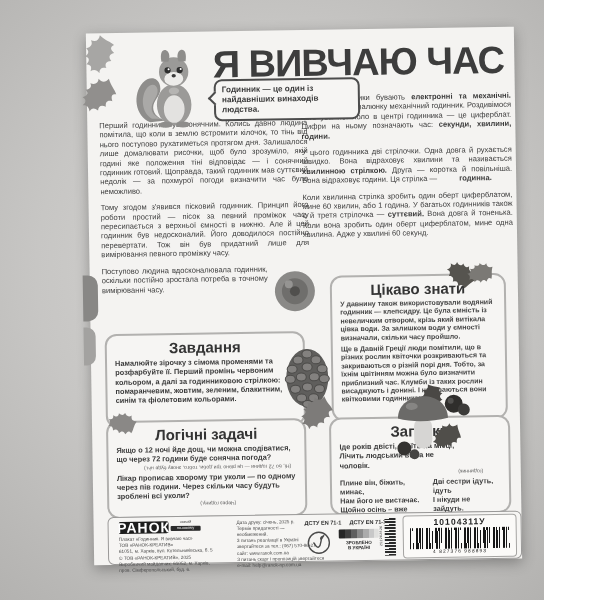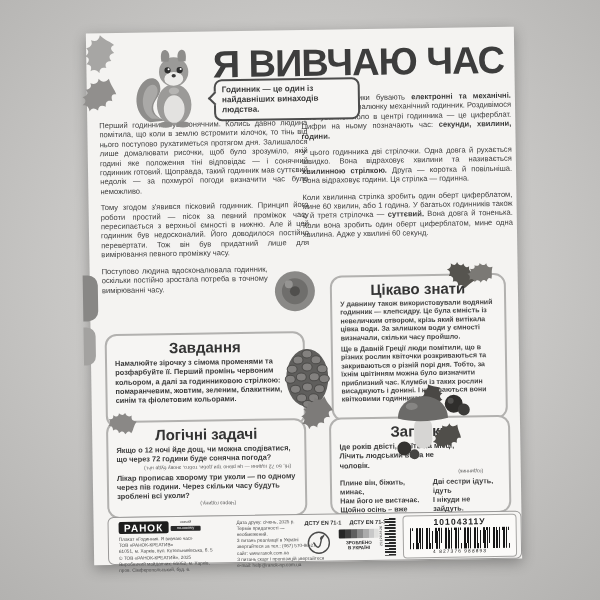--- a/index.html
+++ b/index.html
@@ -1,17 +1,17 @@
 <!DOCTYPE html>
 <html><head>
 <meta charset="utf-8">
 <style>
   html,body{margin:0;padding:0;width:600px;height:600px;overflow:hidden;
     font-family:"Liberation Sans",sans-serif;}
-  .photo{position:relative;width:600px;height:600px;
+  .photo{position:relative;width:544px;height:600px;
     background:radial-gradient(circle at 50% 45%, #d8d7d5 0%, #c7c6c4 55%, #b3b2b0 100%);}
   .page{position:absolute;left:90px;top:30px;width:428px;height:532px;
     background:#f4f3f1;transform:rotate(-0.9deg);transform-origin:50% 50%;
     box-shadow:0 4px 14px rgba(0,0,0,.30);color:#3c3c3c;}
   .abs{position:absolute;}
   .title{left:118px;top:12px;width:308px;text-align:center;font-size:38px;
     font-weight:800;letter-spacing:-1px;color:#3d3d3d;white-space:nowrap;}
   .bubble{left:127px;top:48px;width:130px;border:2px solid #4c4c4c;border-radius:8px;
     background:#f6f5f3;padding:4px 6px;font-size:8.2px;font-weight:700;line-height:1.22;z-index:4;}
   .bubble:before{content:"";position:absolute;left:-6px;top:12px;width:8px;height:8px;
@@ -37,21 +37,21 @@
   .flip.a1{width:158px;margin:1px 0 2px auto;text-align:center;}
   .flip.inline{margin:0 0 2px auto;text-align:center;}
   .rid-row{display:flex;padding:0 8px;gap:6px;}
   .rid-row .c1{width:56%;}
   .rid-row .c2{width:44%;}
   .pre{white-space:pre-line;}
   .imprint{left:14px;top:484px;width:412px;height:46px;border:1px solid #9a9998;
     border-radius:6px;background:#f6f5f3;z-index:2;font-size:4.7px;color:#4a4a4a;}
   .logo{left:10px;top:4px;width:50px;height:12px;background:#1d1d1d;color:#fff;
     display:flex;align-items:center;justify-content:center;font-weight:800;
-    font-size:10px;letter-spacing:1px;border-radius:2px;}
+    font-size:14px;letter-spacing:1px;border-radius:2px;}
   .badge{left:62px;top:4px;width:30px;height:12px;font-size:3.6px;line-height:1;
     text-align:center;}
   .badge .b2{margin-top:1px;background:#2a2a2a;color:#fff;padding:1px 0;border-radius:1px;}
   .fineL{left:10px;top:19px;width:112px;line-height:1.32;}
   .fineM{left:128px;top:4px;width:88px;line-height:1.3;}
   .dstu{left:196px;top:5px;width:86px;font-size:5.6px;font-weight:700;color:#2f2f2f;
     display:flex;gap:8px;white-space:nowrap;}
   .eco{left:198px;top:16px;width:24px;height:24px;}
   .made{left:230px;top:15px;width:40px;text-align:center;}
   .made .bars{height:9px;border-radius:1px;
@@ -107,21 +107,21 @@
     <div class="abs bubble">Годинник — це один із найдавніших винаходів людства.</div>
 
     <div class="abs col col-left">
       <p>Перший годинник був сонячним. Колись давно людина помітила, що коли в землю встромити кілочок, то тінь від нього поступово рухатиметься протягом дня. Залишалося лише домалювати рисочки, щоб було зрозуміло, якій годині яке положення тіні відповідає — і сонячний годинник готовий. Щоправда, такий годинник мав суттєвий недолік — за похмурої погоди визначити час було неможливо.</p>
       <p>Тому згодом з'явився пісковий годинник. Принцип його роботи простий — пісок за певний проміжок часу пересипається з верхньої ємності в нижню. Але й цей годинник був недосконалий. Його доводилося постійно перевертати. Тож він був придатний лише для вимірювання певного проміжку часу.</p>
       <p class="narrow">Поступово людина вдосконалювала годинник, оскільки постійно зростала потреба в точному вимірюванні часу.</p>
     </div>
 
     <div class="abs col col-right">
       <p><span>Сучасні годинники бувають </span><span style="font-weight: 700;">електронні та механічні.</span><span> Перед вами на малюнку механічний годинник. Роздивімося його уважно. Коло в центрі годинника — це циферблат. Цифри на ньому позначають час: </span><span style="font-weight: 700;">секунди, хвилини, години.</span></p>
-      <p><span>У цього годинника дві стрілочки. Одна довга й рухається швидко. Вона відраховує хвилини та називається </span><span style="font-weight: 700;">хвилинною стрілкою.</span><span> Друга — коротка й повільніша. Вона відраховує години. Ця стрілка — </span><span style="font-weight: 400;">годинна.</span></p>
+      <p><span>У цього годинника дві стрілочки. Одна довга й рухається швидко. Вона відраховує хвилини та називається </span><span style="font-weight: 700;">хвилинною стрілкою.</span><span> Друга — коротка й повільніша. Вона відраховує години. Ця стрілка — </span><span style="font-weight: 700; margin-left: 20px;">годинна.</span></p>
       <p><span>Коли хвилинна стрілка зробить один оберт циферблатом, мине 60 хвилин, або 1 година. У багатьох годинників також є й третя стрілочка — </span><span style="font-weight: 700;">суттєвий.</span><span> Вона довга й тоненька. Коли вона зробить один оберт циферблатом, мине одна хвилина. Адже у хвилині 60 секунд.</span></p>
     </div>
 
     <svg class="abs deco" style="left:182px;top:238px;" width="46" height="46" viewBox="0 0 46 46">
       <circle cx="23" cy="23" r="20" fill="#8a8987"></circle>
       <circle cx="23" cy="23" r="13" fill="#6f6e6c"></circle>
       <circle cx="23" cy="23" r="5" fill="#504f4d"></circle>
       <circle cx="17" cy="16" r="4" fill="#a5a4a2" opacity="0.7"></circle>
     </svg>
 

